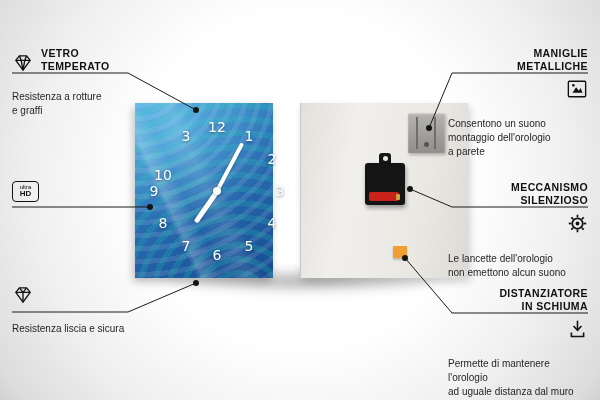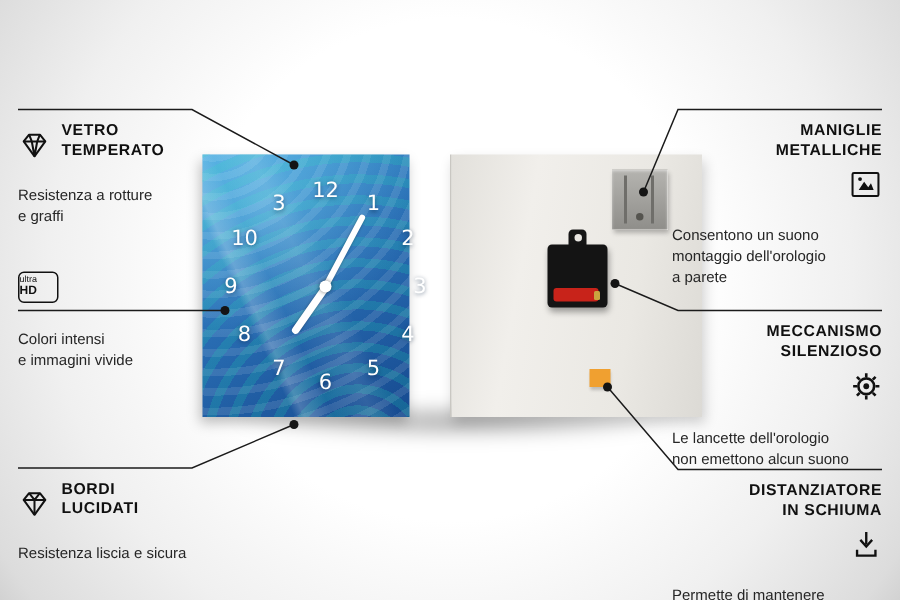--- a/index.html
+++ b/index.html
@@ -33,21 +33,21 @@
     background: linear-gradient(65deg, transparent 28%, rgba(255,255,255,.20) 31%, transparent 40%,
                 rgba(255,255,255,.10) 52%, transparent 60%);
   }
   .num{
     position:absolute; transform:translate(-50%,-50%); color:#fff;
     font:14px "DejaVu Sans", sans-serif; text-shadow:0 1px 3px rgba(0,30,60,.55); z-index:3;
   }
   .p12{left:82px;top:24px}.p1{left:114px;top:33px}.p2{left:137px;top:56px}
   .p3{left:145px;top:88px}.p4{left:137px;top:120px}.p5{left:114px;top:143px}
   .p6{left:82px;top:152px}.p7{left:51px;top:143px}.p8{left:28px;top:120px}
-  .p9{left:19px;top:88px}.p10{left:28px;top:56px}.p11{left:51px;top:33px}
+  .p9{left:19px;top:88px}.p10{left:28px;top:72px}.p11{left:51px;top:33px}
   .hands{ position:absolute; left:82px; top:88px; width:0; height:0; z-index:4; }
   .hand{ position:absolute; bottom:0; left:0; transform-origin:50% 100%;
          background:#fff; border-radius:3px; box-shadow:0 1px 2px rgba(0,0,0,.35); }
   .hand.minute{ width:4px; height:54px; margin-left:-2px; transform:rotate(28deg); }
   .hand.hour{ width:5px; height:38px; margin-left:-2.5px; transform:rotate(215deg); }
   .cap{ position:absolute; left:-4px; top:-4px; width:8px; height:8px; border-radius:50%;
         background:#fff; box-shadow:0 0 3px rgba(0,0,0,.5); z-index:5; }
 
   .clock-back{
     position:absolute; left:300px; top:103px; width:168px; height:175px; z-index:2;
@@ -72,26 +72,26 @@
   .foam-spacer{ position:absolute; left:92px; top:143px; width:14px; height:12px; background:#f0a030;
                 box-shadow: 0 2px 2px rgba(0,0,0,.2); }
 
   
   .callout{ position:absolute; display:flex; flex-direction:column; z-index:6; }
   .callout .row{ display:flex; align-items:flex-end; gap:7px; }
   .callout.left{ left:12px; width:120px; }
   .callout.right{ left:448px; width:140px; align-items:flex-end; }
   .callout.right .row{ justify-content:flex-end;flex-direction:column; }
   .c-title{ font-weight:bold; font-size:10.5px; line-height:1.2; letter-spacing:.4px;
-            color:#101010; white-space:pre-line;margin-top:34px; }
+            color:#101010; white-space:pre-line; }
   .callout.right .c-title{ text-align:right; }
   .c-sub{ margin-top:18px; font-size:10px; line-height:1.4; color:#262626;
           white-space:pre-line; text-align:left; width:100%; }
   .icn{ display:inline-flex; align-items:center; justify-content:center; flex:0 0 auto; }
-  .uhd{ display:flex; flex-direction:column; align-items:flex-start; justify-content:center;
+  .uhd{ display:flex; flex-direction:column; align-items:center; justify-content:center;
         width:27px; height:21px; border:1.5px solid #111; border-radius:4px; color:#111; }
   .uhd .u1{ font-size:6px; line-height:1.1; }
   .uhd .u2{ font-size:8px; line-height:1.1; font-weight:bold; }
 
   .t47{top:47px}.t181{top:181px}.t286{top:286px}.t287{top:287px}
 </style>
 </head>
 <body>
 
 <div class="canvas">
@@ -161,36 +161,32 @@
 e graffi</div>
   </div>
 
   <div class="callout left t181">
     <div class="row">
       <span class="icn uhd">
         <span class="u1">ultra</span>
         <span class="u2">HD</span>
       </span>
     </div>
-    <div class="c-sub">Colori intensi
-e immagini vivide</div>
   </div>
 
   <div class="callout left t286">
     <div class="row">
       <span class="icn">
         <svg viewBox="0 0 24 20" width="22" height="18">
             <g stroke="#111" stroke-width="1.5" fill="none" stroke-linejoin="round">
           <path d="M4 7 L8 2 H16 L20 7 L12 18 Z"></path>
               <path d="M4 7 H20 M8 2 L12 7 L16 2 M12 7 L12 18"></path>
             </g>
           </svg>
       </span>
-      <div class="c-title">BORDI
-LUCIDATI</div>
     </div>
     <div class="c-sub">Resistenza liscia e sicura</div>
   </div>
 
   <div class="callout right t47">
     <div class="row">
       <div class="c-title">MANIGLIE
 METALLICHE</div>
       <span class="icn">
         <svg viewBox="0 0 24 22" width="22" height="20">

